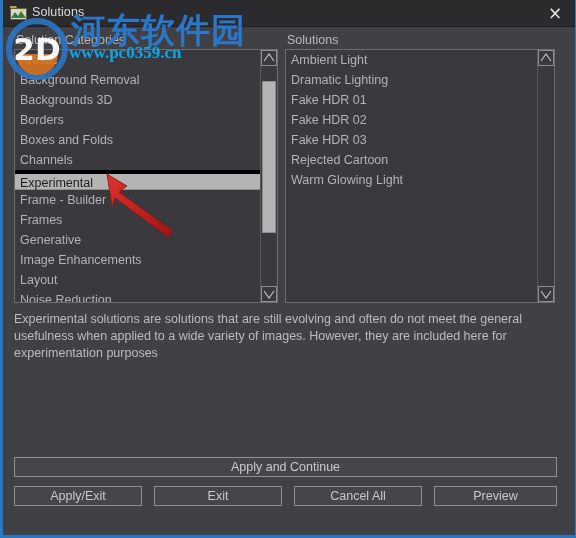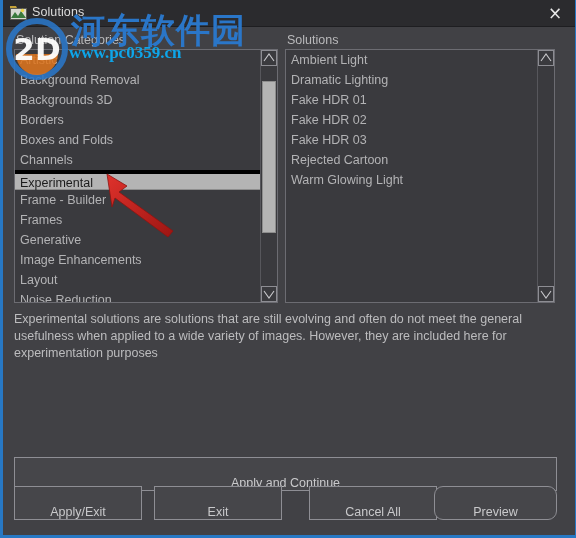--- a/index.html
+++ b/index.html
@@ -154,27 +154,27 @@
     background: #46464a;
     border: 1px solid #8e8e94;
     box-sizing: border-box;
     color: #c9c9cb;
     font-size: 12.5px;
     text-align: center;
     cursor: pointer;
     height: 20px;
     line-height: 18px;
     font-family: "Liberation Sans", sans-serif;
-    padding: 16px;
+    padding: 0;
   }
   #btn-apply-continue { left: 11px;  top: 457px; width: 543px; }
   #btn-apply-exit     { left: 11px;  top: 486px; width: 128px; }
   #btn-exit           { left: 151px; top: 486px; width: 128px; }
-  #btn-cancel-all     { left: 306px; top: 486px; width: 128px; }
-  #btn-preview        { left: 431px; top: 486px; width: 123px; border-radius: 9px; }
+  #btn-cancel-all     { left: 291px; top: 486px; width: 128px; }
+  #btn-preview        { left: 431px; top: 486px; width: 123px; }
 
   
   .annotation-arrow {
     position: absolute;
     left: 0; top: 0;
     width: 576px; height: 538px;
     pointer-events: none;
   }
 
   

